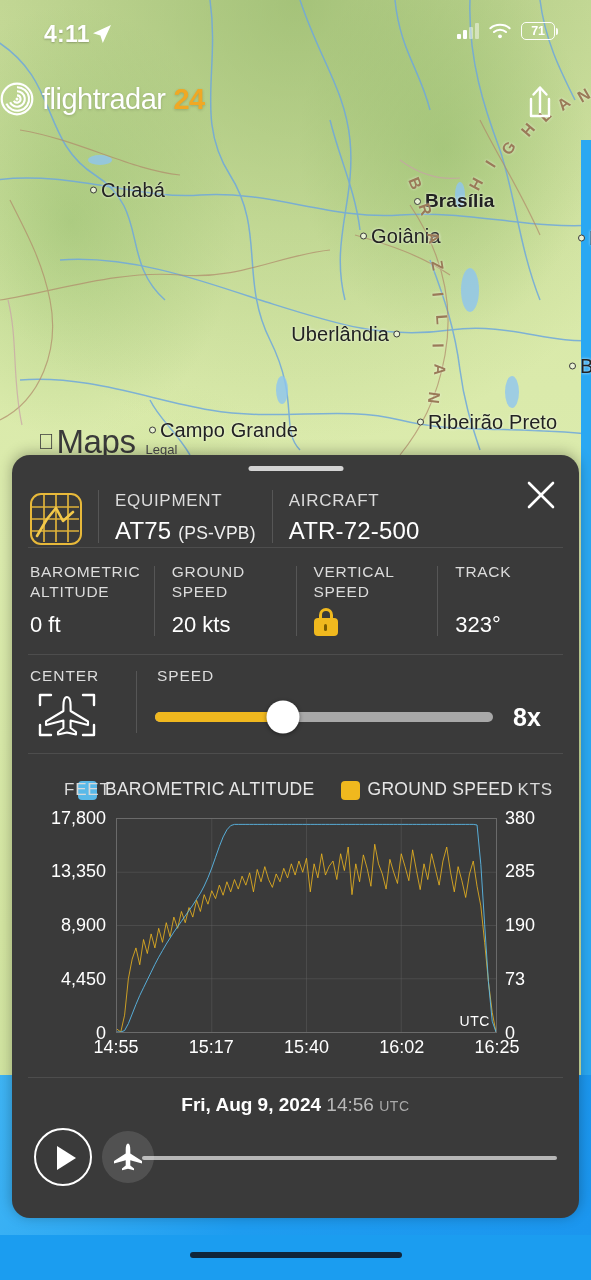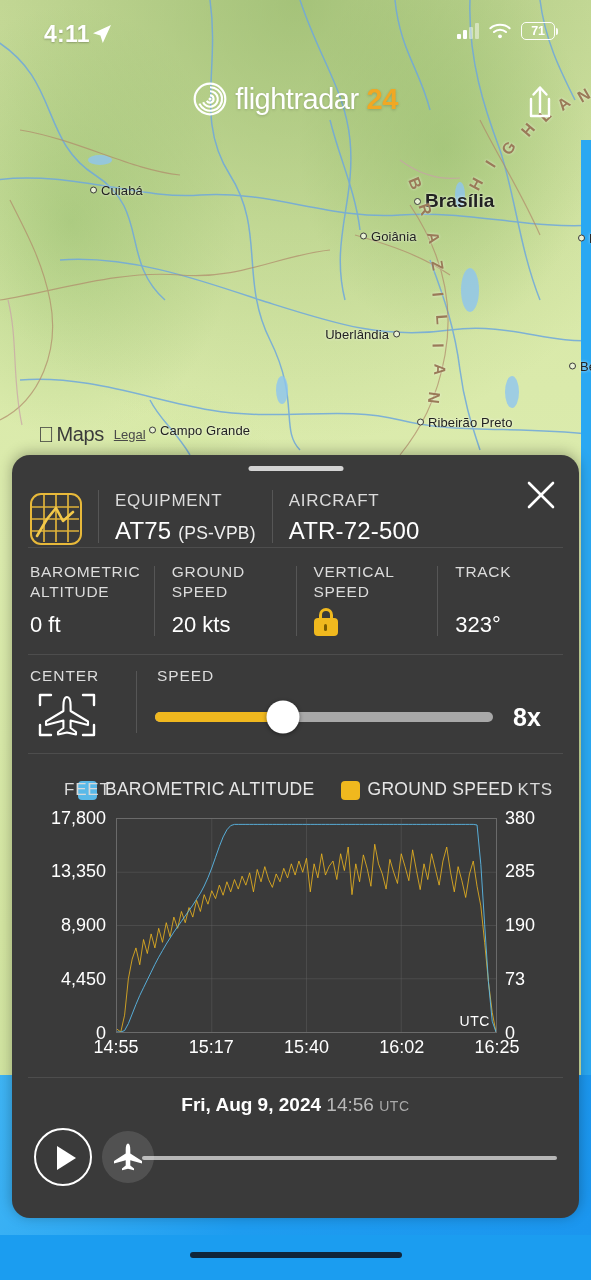--- a/index.html
+++ b/index.html
@@ -19,53 +19,53 @@
       linear-gradient(180deg,#cfe0a0 0%, #d8e8a8 18%, #dcecae 45%, #d4e6a2 75%, #cfe3a0 100%);
   }
   .map-water-r { position:absolute; right:0; top:140px; width:10px; height:1095px; background:#2aa8f2; }
   .map-water-bottom { position:absolute; left:0; bottom:0; width:591px; height:160px;
     background:linear-gradient(110deg,#3fb5f5 0%, #1e9cf0 45%, #1b96ef 100%); }
 
   .rivers, .roads, .borders { position:absolute; left:0; top:0; width:591px; height:1235px; }
 
   .city { position:absolute; display:flex; align-items:center; gap:4px; white-space:nowrap; }
   .city .dot { width:7px; height:7px; border-radius:50%; border:1.6px solid #3a3a3a; background:#e9f2d4; }
-  .city .nm { color:#222; font-size:13px; letter-spacing:.1px; text-shadow:0 0 3px rgba(255,255,255,.85); }
+  .city .nm { color:#222; font-size:20px; letter-spacing:.1px; text-shadow:0 0 3px rgba(255,255,255,.85); }
   .city.big .nm { font-size:19px; font-weight:700; }
   .city.rev { flex-direction:row-reverse; }
 
   .highland { position:absolute; left:350px; top:170px; width:220px; height:270px;
     color:#9a7a58; font-size:16px; font-weight:700; letter-spacing:3px; }
   .highland span { position:absolute; transform-origin:center; text-shadow:0 0 3px rgba(255,255,255,.6); }
 
   
   .attrib { position:absolute; left:38px; top:423px; display:flex; align-items:flex-end; gap:10px; }
   .attrib .apple { display:flex; align-items:center; gap:2px; }
   .attrib .applelogo { font-size:22px; color:#3b3b3b; line-height:1; }
-  .attrib .maps { font-size:20px; color:#3b3b3b; font-weight:400; letter-spacing:-.4px; }
+  .attrib .maps { font-size:33px; color:#3b3b3b; font-weight:400; letter-spacing:-.4px; }
   .attrib .legal { font-size:13px; color:#4a4a4a; text-decoration:underline; margin-bottom:4px; }
 
   
   .statusbar { position:absolute; left:0; top:0; width:591px; height:62px; color:#fff; }
   .sb-time { position:absolute; left:44px; top:21px; font-size:23px; font-weight:600; letter-spacing:.3px;
     text-shadow:0 1px 2px rgba(0,0,0,.25); }
   .sb-loc { position:absolute; left:92px; top:24px; }
   .sb-right { position:absolute; right:36px; top:22px; display:flex; align-items:center; gap:9px; }
   .bars { display:flex; align-items:flex-end; gap:2px; height:16px; }
   .bars i { display:block; width:4px; background:#fff; border-radius:1px; opacity:.45; }
   .bars i.on { opacity:1; }
   .batt { position:relative; width:34px; height:18px; border:1.6px solid rgba(255,255,255,.95);
     border-radius:5px; display:flex; align-items:center; justify-content:center; }
   .batt::after { content:""; position:absolute; right:-4px; top:5px; width:2.5px; height:7px;
     background:rgba(255,255,255,.95); border-radius:0 2px 2px 0; }
   .batt span { font-size:12.5px; font-weight:700; color:#fff; letter-spacing:-.2px; }
 
   
   .fr24 { position:absolute; left:0; top:82px; width:591px; display:flex; align-items:center;
-    justify-content:center; gap:8px; }
+    gap:8px; }
   .fr24 .word { font-size:29px; font-weight:400; color:#fff; letter-spacing:-.5px;
     text-shadow:0 1px 3px rgba(0,0,0,.18); }
   .fr24 .num { font-size:29px; font-weight:700; color:#f0a824; letter-spacing:-.5px;
     text-shadow:0 1px 3px rgba(0,0,0,.18); }
   .share-btn { position:absolute; right:30px; top:80px; width:42px; height:44px; }
 
   
   .panel { position:absolute; left:12px; top:455px; width:567px; height:763px;
     background:#3a3a3a; border-radius:18px; color:#fff;
     box-shadow:0 -2px 14px rgba(0,0,0,.3); }

